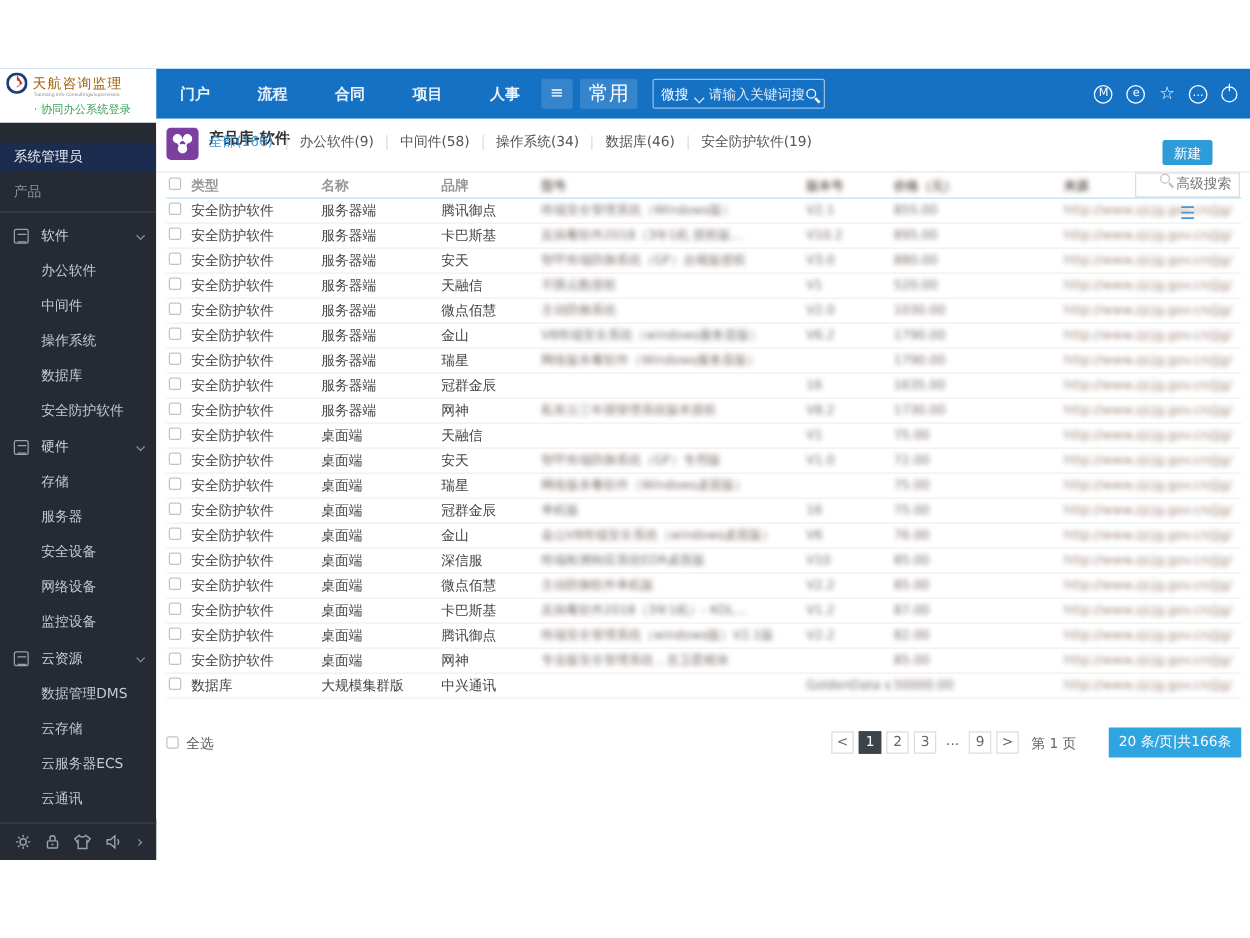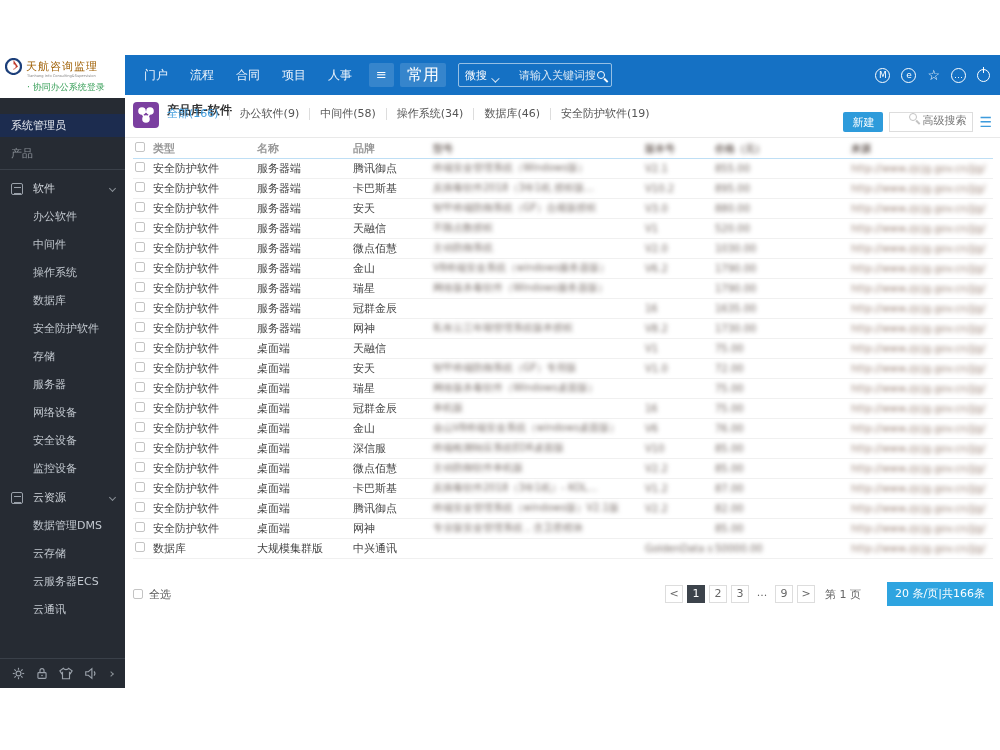--- a/index.html
+++ b/index.html
@@ -5,26 +5,26 @@
   * { box-sizing: border-box; margin:0; padding:0; }
   html,body { width:1000px; height:750px; background:#fff; font-family:"DejaVu Sans","Liberation Sans",sans-serif; overflow:hidden; position:relative; }
 
   
   .topbar { position:absolute; left:0; top:55px; width:1000px; height:40px; background:#1571c4; display:flex; align-items:center; }
   .logo-box { position:absolute; left:0; top:55px; width:125px; height:43px; background:#fff; z-index:6; padding:3px 4px 0 5px; }
   .logo-row { display:flex; align-items:center; gap:4px; }
   .logo-title { color:#a16207; font-weight:normal; font-size:11px; letter-spacing:1px; }
   .logo-sub { font-size:4px; color:#888; margin-left:22px; margin-top:-2px; transform:scale(.9); transform-origin:left; }
   .logo-link { color:#3aa05a; font-size:9px; margin-left:22px; margin-top:3px; }
-  .top-nav { display:flex; align-items:flex-end; margin-left:133px; gap:0; }
+  .top-nav { display:flex; align-items:flex-end; margin-left:133px; gap:16px;font-weight:bold; }
   .nav-item { color:#eaf2fb; font-size:12px; padding:0 11px; height:40px; line-height:40px; cursor:pointer; }
   .nav-box { background:rgba(255,255,255,.14); color:#fff; border-radius:2px; height:24px; line-height:24px; padding:0 7px; margin-left:6px; font-size:16px; cursor:pointer; }
   .hamb { font-size:13px; }
   .searchbar { display:flex; align-items:center; border:1px solid rgba(255,255,255,.55); border-radius:2px; height:24px; margin-left:12px; padding:0 6px; color:#fff; }
-  .searchbar .scope { font-size:11px; display:flex; align-items:flex-end; gap:4px; padding-right:22px; cursor:pointer; }
+  .searchbar .scope { font-size:11px; display:flex; align-items:flex-end; gap:4px; padding-right:6px; cursor:pointer; }
   .chev-d { width:6px; height:6px; border-right:1px solid #dce9f6; border-bottom:1px solid #dce9f6; transform:rotate(45deg) translateY(-2px); display:inline-block; }
   .searchbar .ph { font-size:11px; color:rgba(255,255,255,.85); width:78px; overflow:hidden; white-space:nowrap; }
   .mag { width:8px; height:8px; border:1.5px solid currentColor; border-radius:50%; display:inline-block; position:relative; flex:none; }
   .mag::after { content:""; position:absolute; width:1.5px; height:5px; background:currentColor; left:7px; top:6px; transform:rotate(-45deg); }
   .top-icons { position:absolute; right:10px; top:55px; height:40px; display:flex; align-items:center; gap:11px; z-index:7; }
   .circ { width:15px; height:15px; border:1px solid #fff; border-radius:50%; color:#fff; font-size:9px; line-height:13px; text-align:center; cursor:pointer; }
   .star { color:#fff; font-size:14px; cursor:pointer; line-height:15px; }
   .pwr { width:13px; height:13px; border:1.5px solid #fff; border-radius:50%; position:relative; cursor:pointer; }
   .pwr::after { content:""; position:absolute; width:1.5px; height:6px; background:#fff; left:4.6px; top:-3px; }
 
@@ -44,21 +44,21 @@
 
   
   .main { position:absolute; left:125px; top:95px; width:875px; height:560px; background:#fff; }
   .app-ic { position:absolute; left:8px; top:7px; width:26px; height:26px; }
   .p-title { position:absolute; left:42px; top:7px; font-size:12px; font-weight:bold; color:#333; }
   .tabs { position:absolute; left:42px; top:13px; display:flex; align-items:flex-end; font-size:11px; color:#555; }
   .tab { padding:0 10px; cursor:pointer; border-right:1px solid #ddd; line-height:12px; }
   .tab:first-child { padding-left:0; }
   .tab:last-child { border-right:none; }
   .tab.active { color:#3e9bdc; }
-  .actions { position:absolute; right:8px; top:17px; display:flex; align-items:center; gap:6px; }
+  .actions { position:absolute; right:8px; top:17px; display:flex; align-items:center; gap:6px;flex-direction:column; }
   .btn-new { background:#2e9bdb; color:#fff; font-size:11px; border:none; height:20px; padding:0 9px; border-radius:2px; cursor:pointer; }
   .adv-box { display:flex; align-items:flex-start; justify-content:flex-end; gap:5px; border:1px solid #ddd; height:20px; width:84px; padding:0 6px; color:#999; cursor:text; background:#fff; }
   .adv-box .lbl { font-size:11px; color:#777; cursor:pointer; }
   .list-ic { color:#3e9bdc; font-size:14px; line-height:14px; cursor:pointer; }
   .rule { position:absolute; left:0; right:0; top:42px; border-top:1px solid #e9e9e9; }
 
   table { position:absolute; left:8px; top:45px; width:860px; border-collapse:collapse; table-layout:fixed; }
   th { font-size:11px; font-weight:bold; color:#999; text-align:left; height:18px; border-bottom:1px solid #bfdff5; padding:0 2px; overflow:hidden; white-space:nowrap; }
   td { font-size:11px; color:#444; height:20px; border-bottom:1px solid #f0f0f0; padding:0 2px; overflow:hidden; white-space:nowrap; }
   .t-check{width:18px;} .t-type{width:104px;} .t-name{width:96px;} .t-brand{width:80px;} .t-desc{width:212px;} .t-ver{width:70px;} .t-price{width:136px;}
@@ -127,24 +127,29 @@
       <div class="sb-group">
         <span class="cat-ic"></span>
         <span>软件</span>
         <span class="sb-chev"></span>
       </div>
       <div class="sb-item">办公软件</div>
       <div class="sb-item">中间件</div>
       <div class="sb-item">操作系统</div>
       <div class="sb-item">数据库</div>
       <div class="sb-item">安全防护软件</div>
+      <div class="sb-group">
+        <span class="cat-ic"></span>
+        <span>硬件</span>
+        <span class="sb-chev"></span>
+      </div>
       <div class="sb-item">存储</div>
       <div class="sb-item">服务器</div>
+      <div class="sb-item">安全设备</div>
       <div class="sb-item">网络设备</div>
-      <div class="sb-item">安全设备</div>
       <div class="sb-item">监控设备</div>
       <div class="sb-group">
         <span class="cat-ic"></span>
         <span>云资源</span>
         <span class="sb-chev"></span>
       </div>
       <div class="sb-item">数据管理DMS</div>
       <div class="sb-item">云存储</div>
       <div class="sb-item">云服务器ECS</div>
       <div class="sb-item">云通讯</div>

